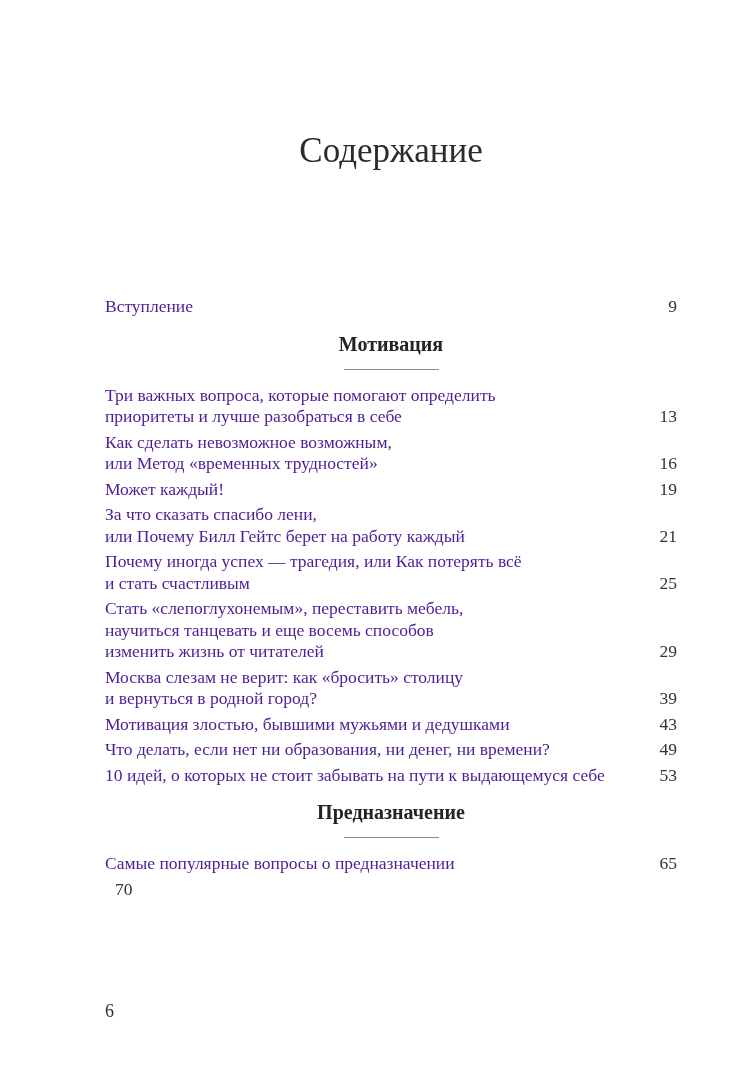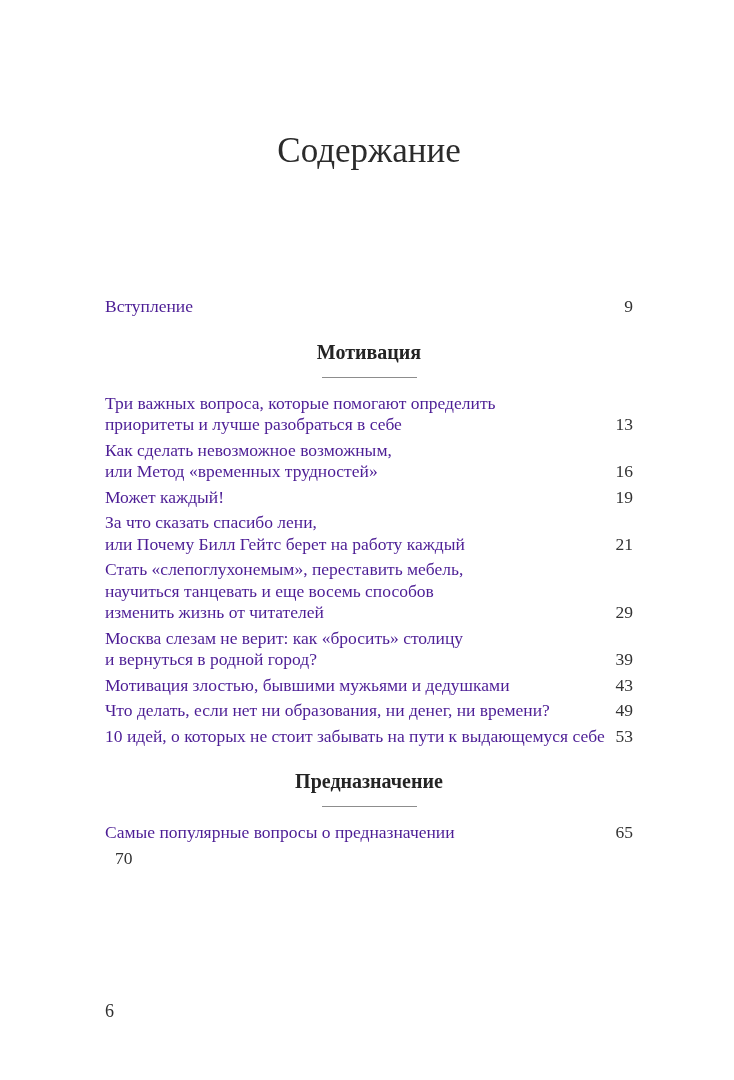--- a/index.html
+++ b/index.html
@@ -7,21 +7,21 @@
   .page {
     position: relative;
     width: 734px;
     height: 1080px;
     background: #ffffff;
     font-family: "Liberation Serif", "DejaVu Serif", serif;
     color: #333333;
     overflow: hidden;
   }
   .content {
-    padding: 130px 101px 0 105px; 
+    padding: 130px 57px 0 105px; 
   }
   .doc-title {
     margin: 0;
     text-align: center;
     font-size: 35px;
     font-weight: 400;
     color: #2b2b2b;
     line-height: 1.2;
   }
   .intro-row { margin-top: 124px; }
@@ -37,21 +37,21 @@
     line-height: 21.5px;
     color: #4c1d95;
   }
   .entry-page {
     font-size: 17.5px;
     line-height: 21.5px;
     color: #333333;
     margin-left: 10px;
     white-space: nowrap;
   }
-  .section { margin-top: 22px; }
+  .section { margin-top: 14px; }
   .section-heading {
     margin: 0;
     text-align: center;
     font-size: 20px;
     font-weight: 700;
     color: #242424;
     line-height: 1.2;
   }
   .heading-rule {
     width: 95px;
@@ -100,20 +100,25 @@
         <div class="toc-row">
           <span class="entry-text">Может каждый!</span>
           <span class="entry-page">19</span>
         </div>
         <div class="toc-row">
           <span class="entry-text">За что сказать спасибо лени,
 или Почему Билл Гейтс берет на работу каждый</span>
           <span class="entry-page">21</span>
         </div>
         <div class="toc-row">
+          <span class="entry-text">Почему иногда успех — трагедия, или Как потерять всё
+и стать счастливым</span>
+          <span class="entry-page">25</span>
+        </div>
+        <div class="toc-row">
           <span class="entry-text">Стать «слепоглухонемым», переставить мебель,
 научиться танцевать и еще восемь способов
 изменить жизнь от читателей</span>
           <span class="entry-page">29</span>
         </div>
         <div class="toc-row">
           <span class="entry-text">Москва слезам не верит: как «бросить» столицу
 и вернуться в родной город?</span>
           <span class="entry-page">39</span>
         </div>

